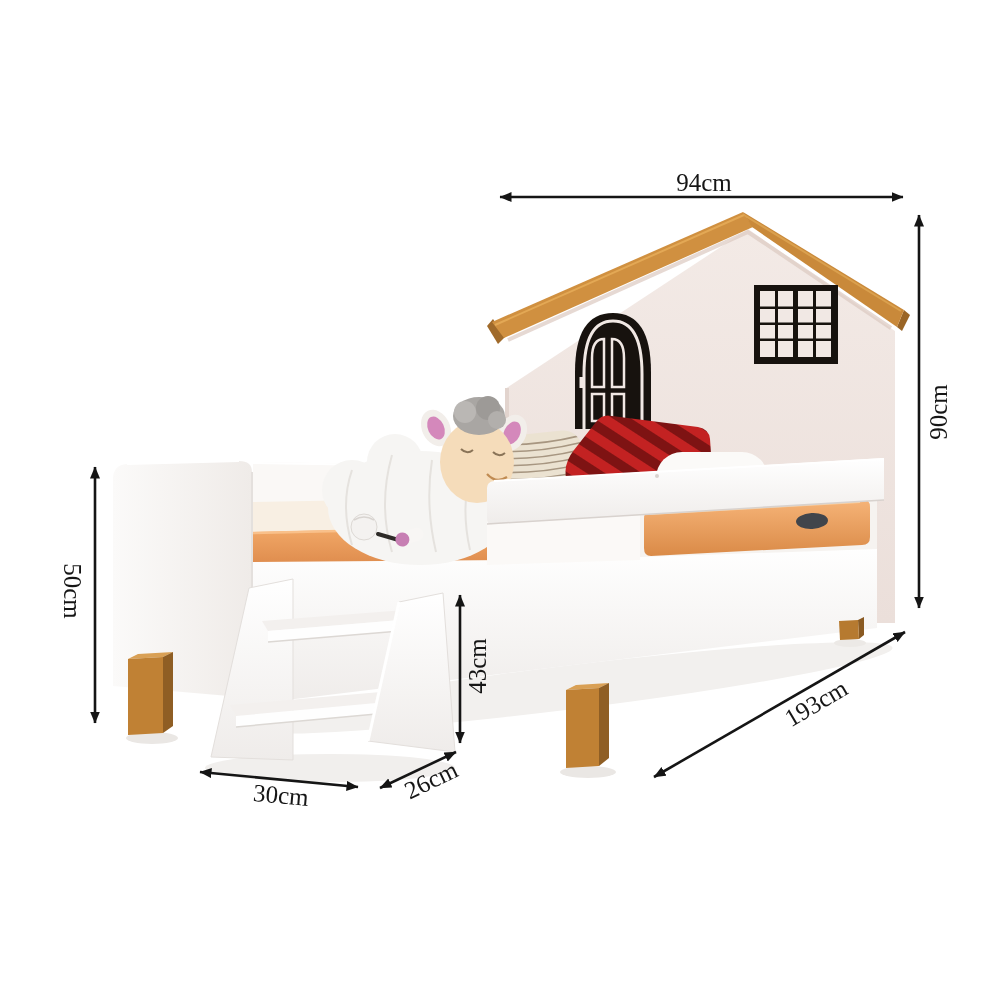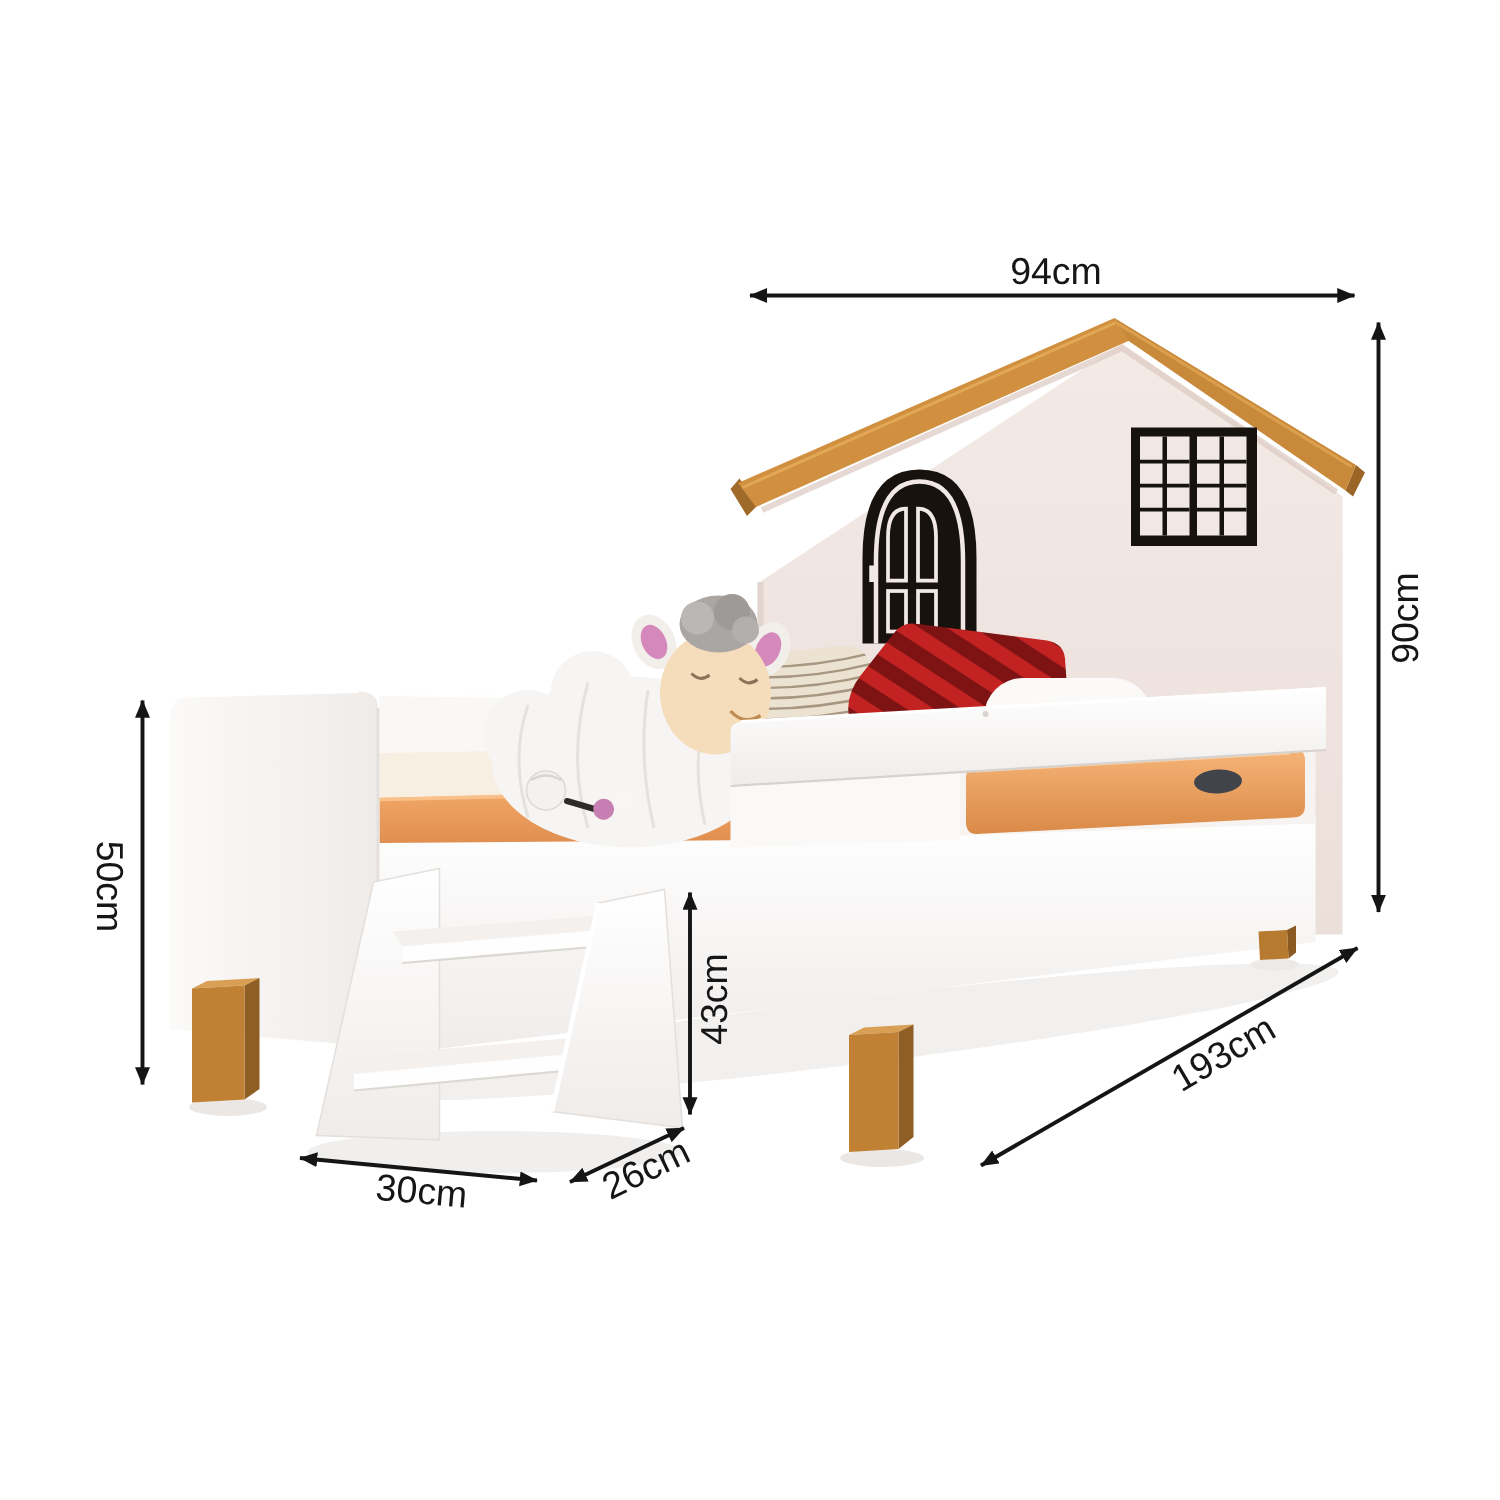--- a/index.html
+++ b/index.html
@@ -1,17 +1,17 @@
 <!DOCTYPE html>
 <html><head>
 <meta charset="utf-8">
 <style>
   html,body{margin:0;padding:0;background:#fff;}
   #stage{position:relative;width:1000px;height:1000px;background:#ffffff;overflow:hidden;
-         font-family:Liberation Sans, sans-serif;}
+         font-family:Liberation Serif, serif;}
   #art{position:absolute;left:0;top:0;}
   .dim-label{position:absolute;font-size:25px;color:#161616;white-space:nowrap;
              transform-origin:center;line-height:1;}
 </style>
 </head>
 <body>
 
 <div id="stage">
 
 <svg id="art" width="1000" height="1000" viewBox="0 0 1000 1000">

